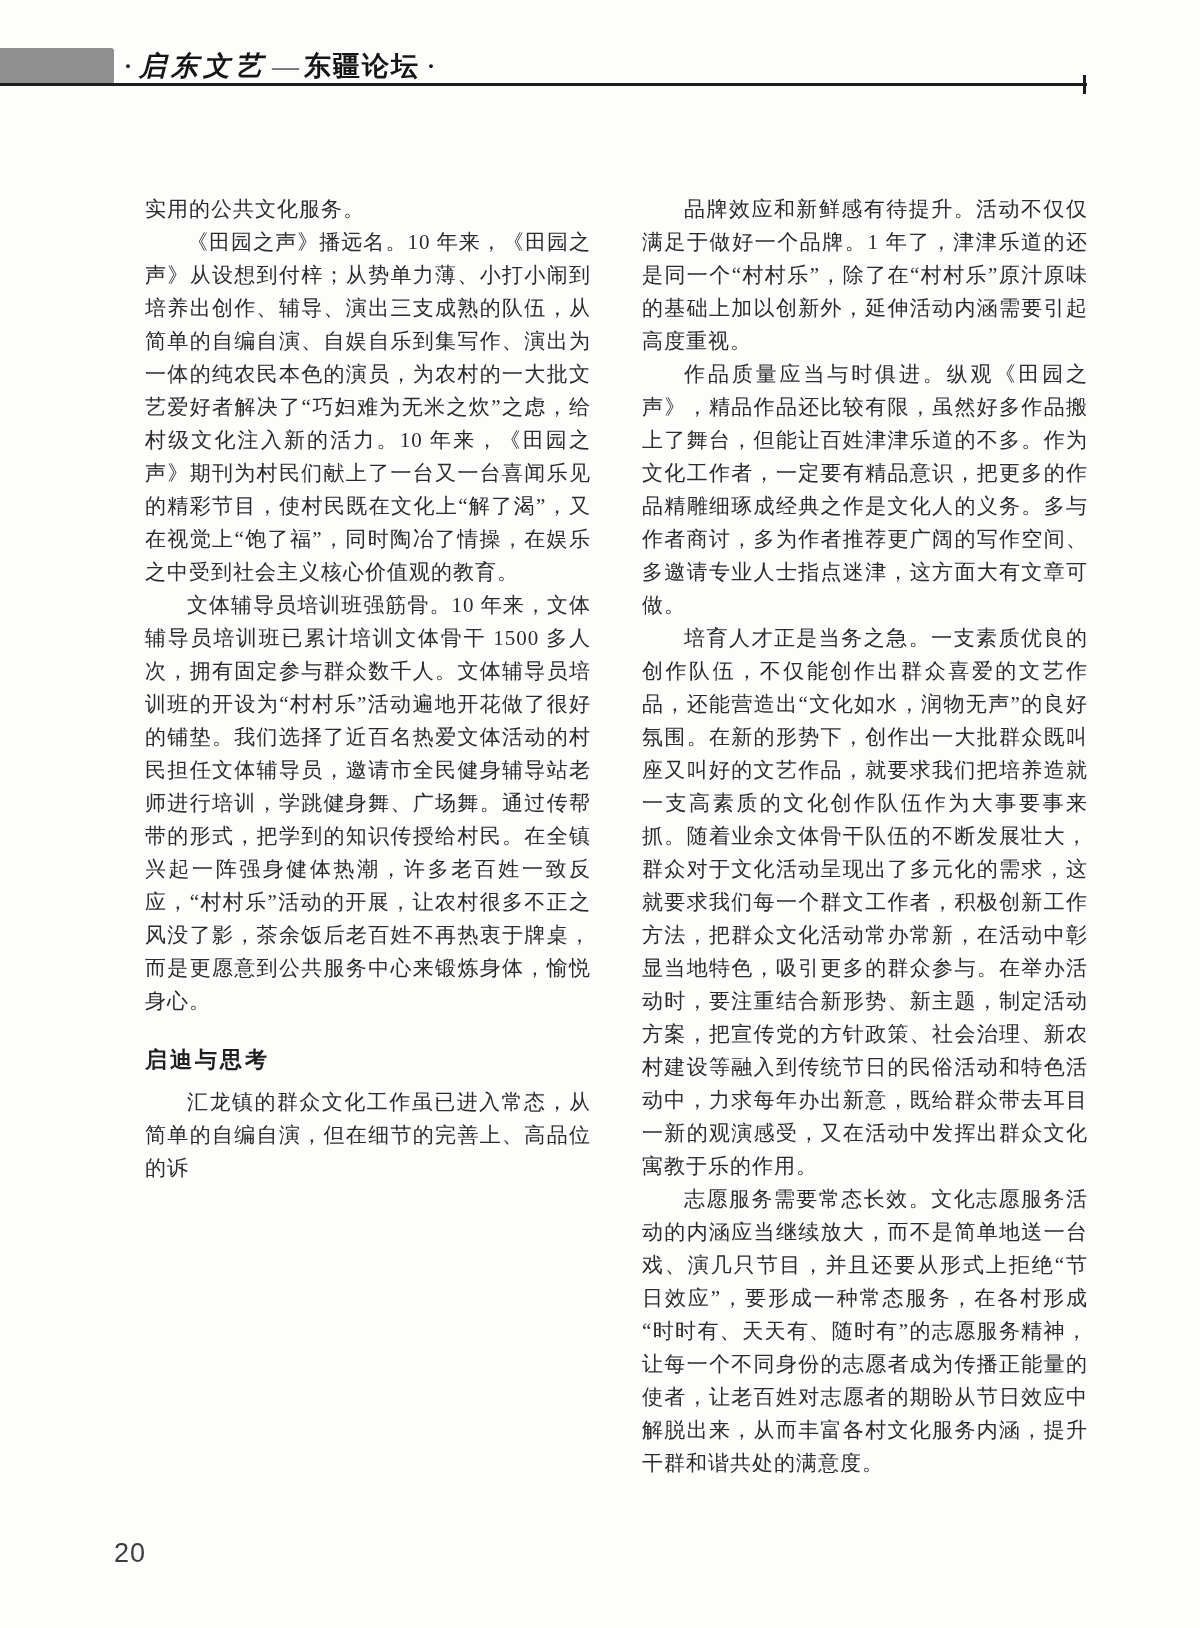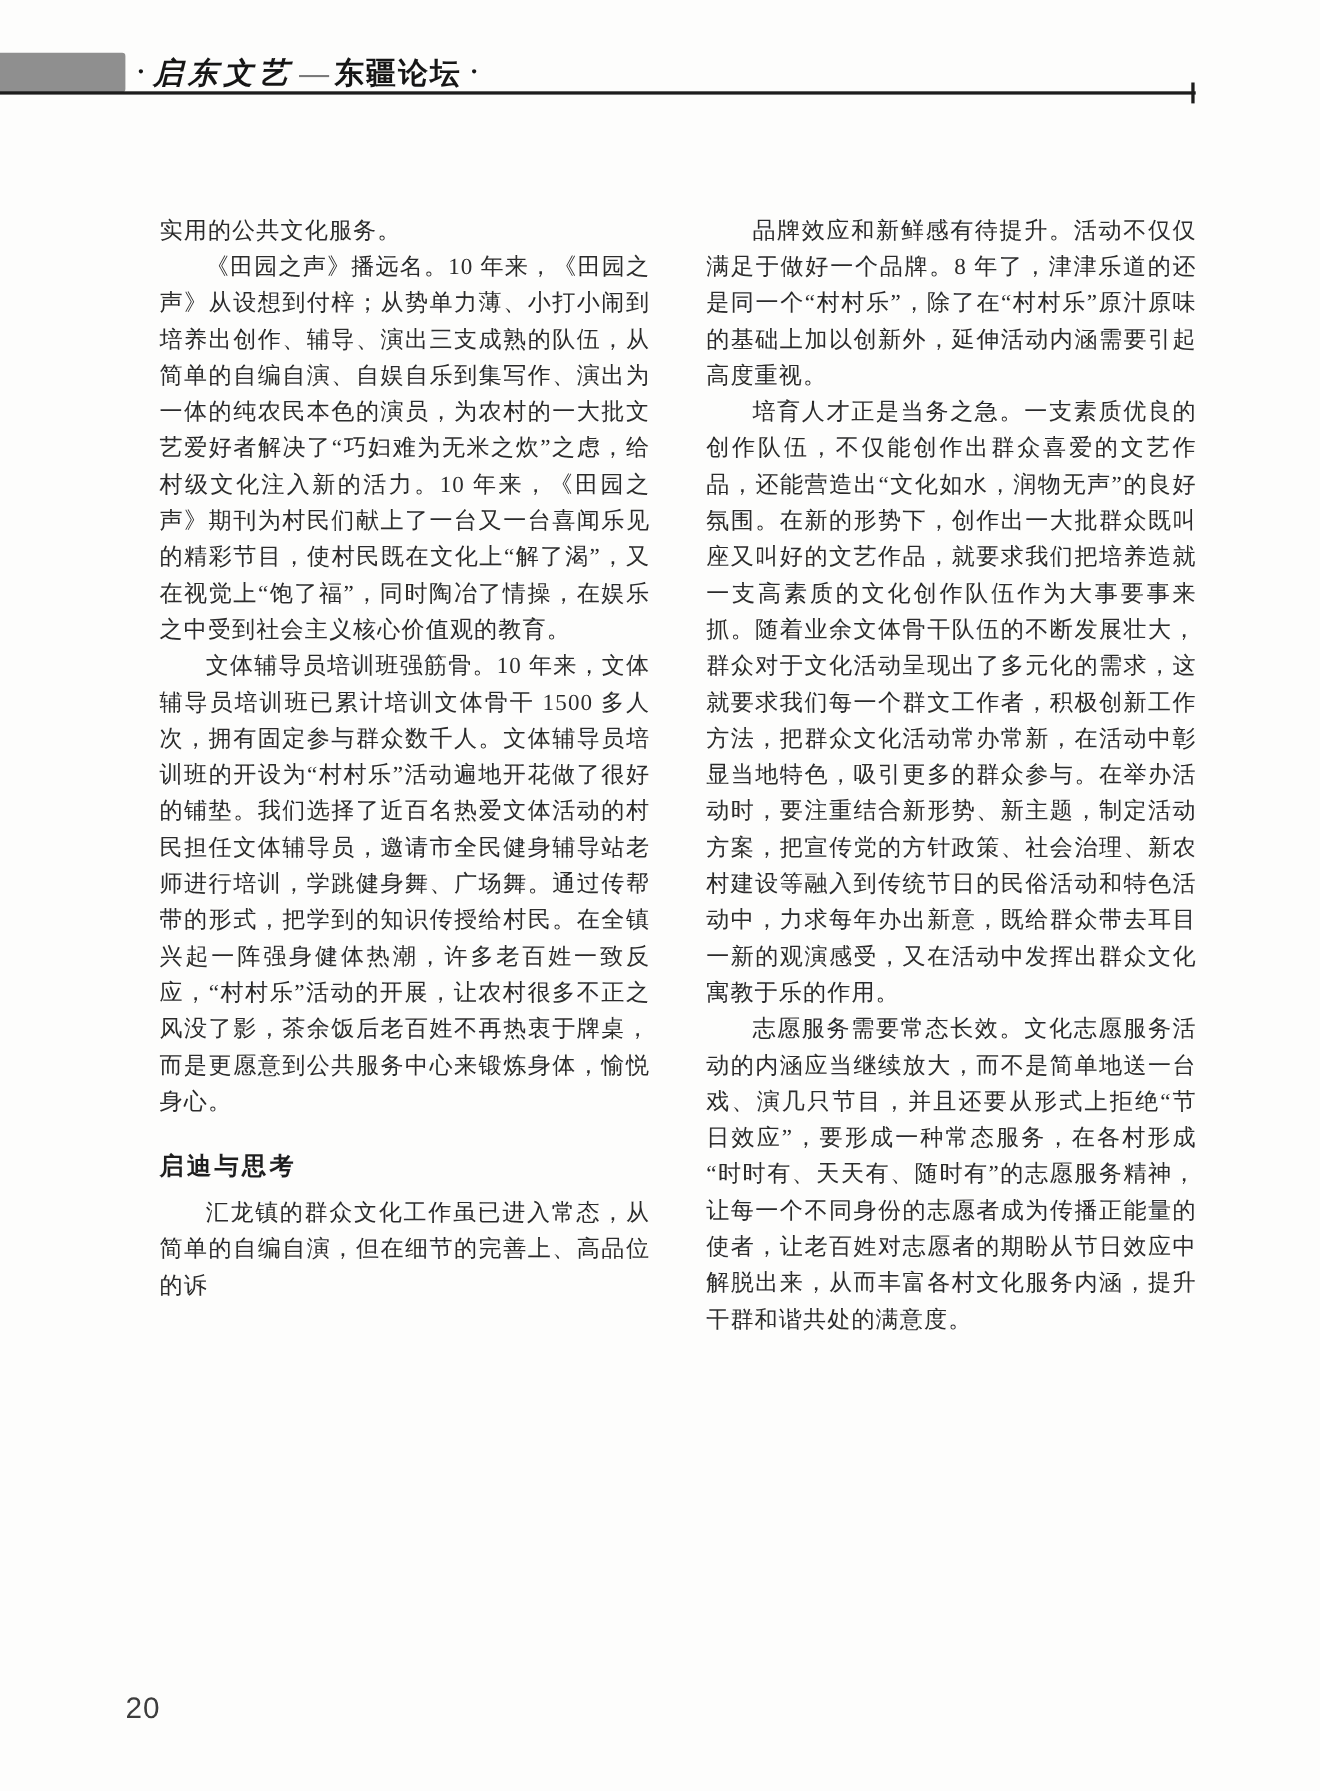--- a/index.html
+++ b/index.html
@@ -118,21 +118,22 @@
   <main>
     <section class="col col-left">
       <p>实用的公共文化服务。</p>
       <p class="ind">《田园之声》播远名。10 年来，《田园之声》从设想到付梓；从势单力薄、小打小闹到培养出创作、辅导、演出三支成熟的队伍，从简单的自编自演、自娱自乐到集写作、演出为一体的纯农民本色的演员，为农村的一大批文艺爱好者解决了“巧妇难为无米之炊”之虑，给村级文化注入新的活力。10 年来，《田园之声》期刊为村民们献上了一台又一台喜闻乐见的精彩节目，使村民既在文化上“解了渴”，又在视觉上“饱了福”，同时陶冶了情操，在娱乐之中受到社会主义核心价值观的教育。</p>
       <p class="ind">文体辅导员培训班强筋骨。10 年来，文体辅导员培训班已累计培训文体骨干 1500 多人次，拥有固定参与群众数千人。文体辅导员培训班的开设为“村村乐”活动遍地开花做了很好的铺垫。我们选择了近百名热爱文体活动的村民担任文体辅导员，邀请市全民健身辅导站老师进行培训，学跳健身舞、广场舞。通过传帮带的形式，把学到的知识传授给村民。在全镇兴起一阵强身健体热潮，许多老百姓一致反应，“村村乐”活动的开展，让农村很多不正之风没了影，茶余饭后老百姓不再热衷于牌桌，而是更愿意到公共服务中心来锻炼身体，愉悦身心。</p>
       <h2 class="section-heading">启迪与思考</h2>
       <p class="ind">汇龙镇的群众文化工作虽已进入常态，从简单的自编自演，但在细节的完善上、高品位的诉</p>
     </section>
 
     <section class="col col-right">
-      <p class="ind">品牌效应和新鲜感有待提升。活动不仅仅满足于做好一个品牌。8 年了，津津乐道的还是同一个“村村乐”，除了在“村村乐”原汁原味的基础上加以创新外，延伸活动内涵需要引起高度重视。</p>
+      <p class="ind">品牌效应和新鲜感有待提升。活动不仅仅满足于做好一个品牌。1 年了，津津乐道的还是同一个“村村乐”，除了在“村村乐”原汁原味的基础上加以创新外，延伸活动内涵需要引起高度重视。</p>
+      <p class="ind">作品质量应当与时俱进。纵观《田园之声》，精品作品还比较有限，虽然好多作品搬上了舞台，但能让百姓津津乐道的不多。作为文化工作者，一定要有精品意识，把更多的作品精雕细琢成经典之作是文化人的义务。多与作者商讨，多为作者推荐更广阔的写作空间、多邀请专业人士指点迷津，这方面大有文章可做。</p>
       <p class="ind">培育人才正是当务之急。一支素质优良的创作队伍，不仅能创作出群众喜爱的文艺作品，还能营造出“文化如水，润物无声”的良好氛围。在新的形势下，创作出一大批群众既叫座又叫好的文艺作品，就要求我们把培养造就一支高素质的文化创作队伍作为大事要事来抓。随着业余文体骨干队伍的不断发展壮大，群众对于文化活动呈现出了多元化的需求，这就要求我们每一个群文工作者，积极创新工作方法，把群众文化活动常办常新，在活动中彰显当地特色，吸引更多的群众参与。在举办活动时，要注重结合新形势、新主题，制定活动方案，把宣传党的方针政策、社会治理、新农村建设等融入到传统节日的民俗活动和特色活动中，力求每年办出新意，既给群众带去耳目一新的观演感受，又在活动中发挥出群众文化寓教于乐的作用。</p>
       <p class="ind">志愿服务需要常态长效。文化志愿服务活动的内涵应当继续放大，而不是简单地送一台戏、演几只节目，并且还要从形式上拒绝“节日效应”，要形成一种常态服务，在各村形成“时时有、天天有、随时有”的志愿服务精神，让每一个不同身份的志愿者成为传播正能量的使者，让老百姓对志愿者的期盼从节日效应中解脱出来，从而丰富各村文化服务内涵，提升干群和谐共处的满意度。</p>
     </section>
   </main>
 
   <div class="page-number">20</div>
 
 </div>
 
 </body></html>

